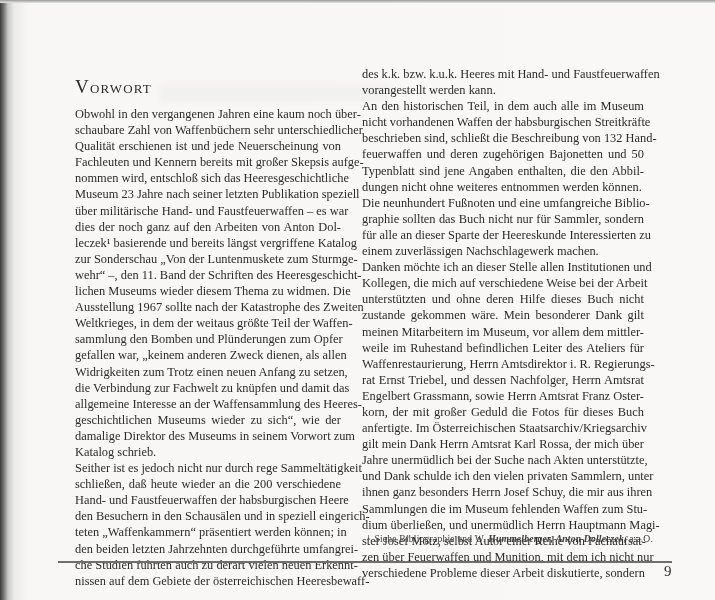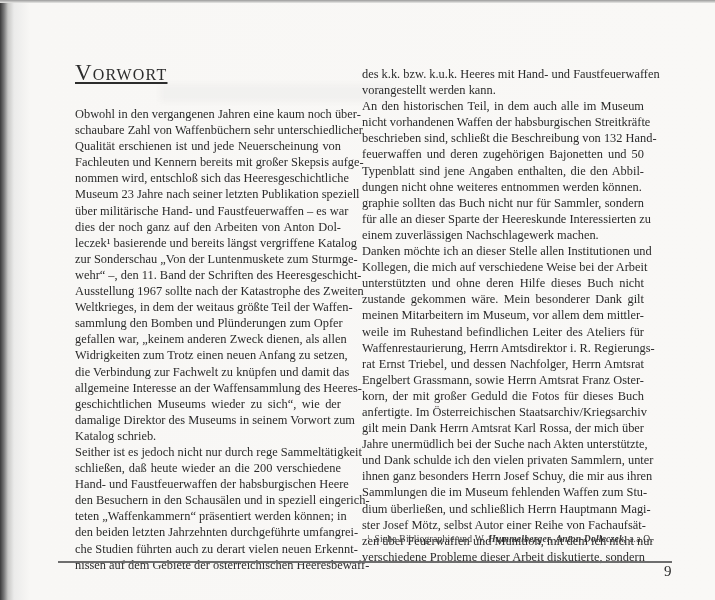--- a/index.html
+++ b/index.html
@@ -12,24 +12,24 @@
     }
     .page {
       position: absolute; left: 0; top: 0; width: 715px; height: 600px;
       background: linear-gradient(90deg, #3a3a3a 0px, #7a7a7a 4px, #c8c8c6 8px, #ebebea 14px, #f8f7f5 30px, #f9f8f6 100%);
     }
     .top-edge {
       position: absolute; left: 0; top: 0; width: 715px; height: 3px;
       background: linear-gradient(180deg, #9a9a9a, #e8e8e6);
     }
     .title {
-      position: absolute; left: 75px; top: 60px;
+      position: absolute; left: 75px; top: 76px;
       font-family: "Liberation Serif", serif;
-      font-size: 23px; letter-spacing: 1.2px;
-      color: #2c2c2c; font-variant: small-caps; text-decoration: underline;
+      font-size: 19px; letter-spacing: 1.2px;
+      color: #2c2c2c; font-variant: small-caps;
     }
     .col {
       position: absolute; top: 0;
       font-family: "Liberation Serif", serif;
       font-size: 12.4px; line-height: 16.1px;
       color: #2b2b2b;
     }
     .col-left { left: 75px; width: 266px; top: 106px; }
     .col-right { left: 362px; width: 282px; top: 66px; }
     .line {
@@ -73,20 +73,21 @@
       <span class="line">schaubare Zahl von Waffenbüchern sehr unterschiedlicher</span>
       <span class="line">Qualität erschienen ist und jede Neuerscheinung von</span>
       <span class="line">Fachleuten und Kennern bereits mit großer Skepsis aufge-</span>
       <span class="line">nommen wird, entschloß sich das Heeresgeschichtliche</span>
       <span class="line">Museum 23 Jahre nach seiner letzten Publikation speziell</span>
       <span class="line">über militärische Hand- und Faustfeuerwaffen – es war</span>
       <span class="line">dies der noch ganz auf den Arbeiten von Anton Dol-</span>
       <span class="line">leczek¹ basierende und bereits längst vergriffene Katalog</span>
       <span class="line">zur Sonderschau „Von der Luntenmuskete zum Sturmge-</span>
       <span class="line">wehr“ –, den 11. Band der Schriften des Heeresgeschicht-</span>
+      <span class="line">lichen Museums wieder diesem Thema zu widmen. Die</span>
       <span class="line">Ausstellung 1967 sollte nach der Katastrophe des Zweiten</span>
       <span class="line">Weltkrieges, in dem der weitaus größte Teil der Waffen-</span>
       <span class="line">sammlung den Bomben und Plünderungen zum Opfer</span>
       <span class="line">gefallen war, „keinem anderen Zweck dienen, als allen</span>
       <span class="line">Widrigkeiten zum Trotz einen neuen Anfang zu setzen,</span>
       <span class="line">die Verbindung zur Fachwelt zu knüpfen und damit das</span>
       <span class="line">allgemeine Interesse an der Waffensammlung des Heeres-</span>
       <span class="line">geschichtlichen Museums wieder zu sich“, wie der</span>
       <span class="line">damalige Direktor des Museums in seinem Vorwort zum</span>
       <span class="line last">Katalog schrieb.</span>
@@ -103,40 +104,41 @@
   <div class="col col-right">
     <div id="rightLines">
         <span class="line">des k.k. bzw. k.u.k. Heeres mit Hand- und Faustfeuerwaffen</span>
         <span class="line last">vorangestellt werden kann.</span>
         <span class="line">An den historischen Teil, in dem auch alle im Museum</span>
         <span class="line">nicht vorhandenen Waffen der habsburgischen Streitkräfte</span>
         <span class="line">beschrieben sind, schließt die Beschreibung von 132 Hand-</span>
         <span class="line">feuerwaffen und deren zugehörigen Bajonetten und 50</span>
         <span class="line">Typenblatt sind jene Angaben enthalten, die den Abbil-</span>
         <span class="line last">dungen nicht ohne weiteres entnommen werden können.</span>
+        <span class="line">Die neunhundert Fußnoten und eine umfangreiche Biblio-</span>
         <span class="line">graphie sollten das Buch nicht nur für Sammler, sondern</span>
         <span class="line">für alle an dieser Sparte der Heereskunde Interessierten zu</span>
         <span class="line last">einem zuverlässigen Nachschlagewerk machen.</span>
         <span class="line">Danken möchte ich an dieser Stelle allen Institutionen und</span>
         <span class="line">Kollegen, die mich auf verschiedene Weise bei der Arbeit</span>
         <span class="line">unterstützten und ohne deren Hilfe dieses Buch nicht</span>
         <span class="line">zustande gekommen wäre. Mein besonderer Dank gilt</span>
         <span class="line">meinen Mitarbeitern im Museum, vor allem dem mittler-</span>
         <span class="line">weile im Ruhestand befindlichen Leiter des Ateliers für</span>
         <span class="line">Waffenrestaurierung, Herrn Amtsdirektor i. R. Regierungs-</span>
         <span class="line">rat Ernst Triebel, und dessen Nachfolger, Herrn Amtsrat</span>
         <span class="line">Engelbert Grassmann, sowie Herrn Amtsrat Franz Oster-</span>
         <span class="line">korn, der mit großer Geduld die Fotos für dieses Buch</span>
         <span class="line">anfertigte. Im Österreichischen Staatsarchiv/Kriegsarchiv</span>
         <span class="line">gilt mein Dank Herrn Amtsrat Karl Rossa, der mich über</span>
         <span class="line">Jahre unermüdlich bei der Suche nach Akten unterstützte,</span>
         <span class="line">und Dank schulde ich den vielen privaten Sammlern, unter</span>
         <span class="line">ihnen ganz besonders Herrn Josef Schuy, die mir aus ihren</span>
         <span class="line">Sammlungen die im Museum fehlenden Waffen zum Stu-</span>
-        <span class="line">dium überließen, und schließlich Herrn Hauptmann Magi-</span>
+        <span class="line">dium überließen, und unermüdlich Herrn Hauptmann Magi-</span>
         <span class="line">ster Josef Mötz, selbst Autor einer Reihe von Fachaufsät-</span>
         <span class="line">zen über Feuerwaffen und Munition, mit dem ich nicht nur</span>
         <span class="line">verschiedene Probleme dieser Arbeit diskutierte, sondern</span>
       </div>
 
   </div>
 
   <div class="footnote">
     <span class="sup">1</span><span>Siehe Bibliographie und W.</span>
     <i>Hummelberger,</i>

